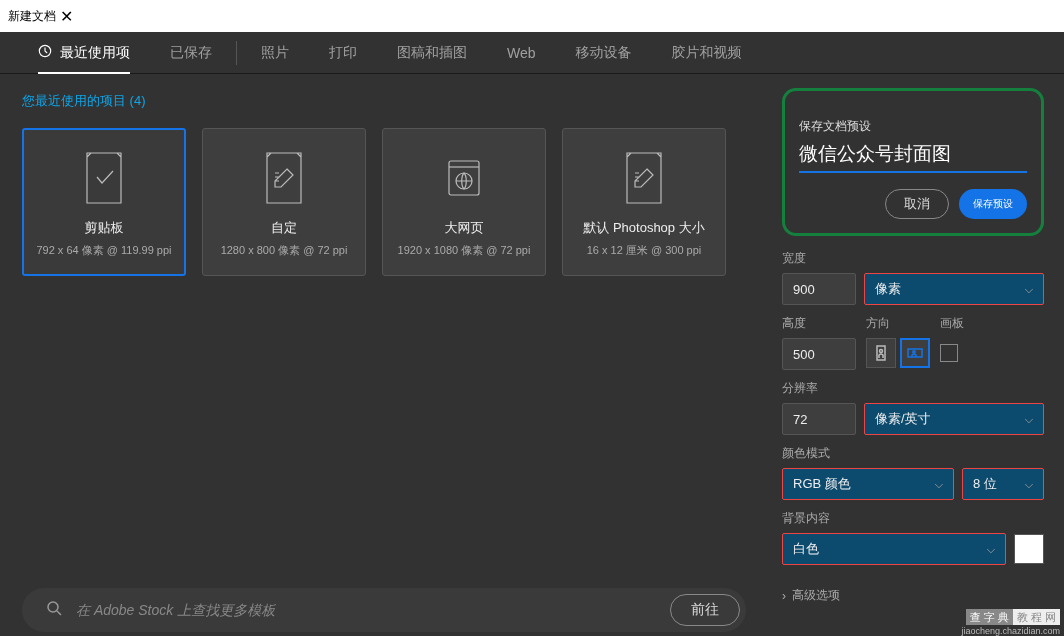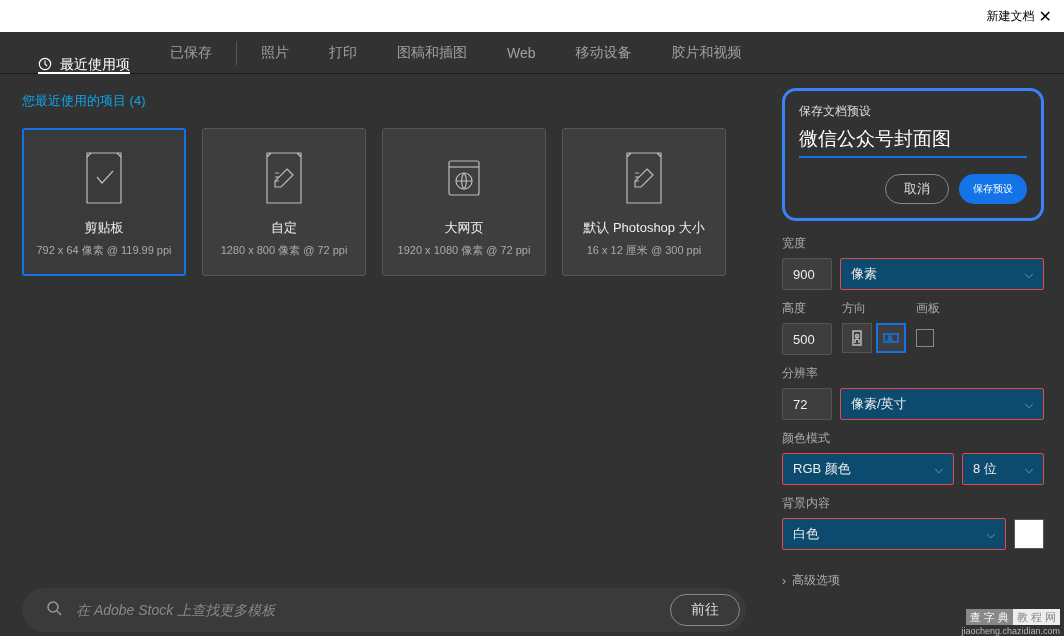--- a/index.html
+++ b/index.html
@@ -12,21 +12,21 @@
       background: #fff;
       width: 1064px;
       height: 636px;
       overflow: hidden;
     }
     .titlebar {
       background: #fff;
       height: 24px;
       display: flex;
       align-items: center;
-      justify-content: flex-end;
+      justify-content: flex-start;
       padding: 16px 8px;
       border-radius: 8px;
     }
     .titlebar-title {
       font-size: 12px;
       color: #000;
     }
     .close-x {
       font-size: 16px;
       color: #000;
@@ -54,21 +54,20 @@
       gap: 8px;
       padding: 0 18px;
       height: 42px;
       font-size: 14px;
       color: #a0a0a0;
       cursor: pointer;
       position: relative;
     }
     .tab.active {
       color: #fff;
-      align-items: flex-end;
     }
     .tab.active::after {
       content: "";
       position: absolute;
       bottom: 0;
       left: 18px;
       right: 18px;
       height: 2px;
       background: #fff;
     }
@@ -177,23 +176,23 @@
       cursor: pointer;
     }
     .right-panel {
       width: 296px;
       padding: 14px 20px 0 14px;
       display: flex;
       flex-direction: column;
       position: relative;
     }
     .preset-box {
-      border: 3px solid #3b82f6;
+      border: 3px solid #15803d;
       border-radius: 14px;
-      padding: 12px 14px 14px 14px;
+      padding: 27px 14px 14px 14px;
       margin-bottom: 14px;
     }
     .preset-label {
       color: #ddd;
       font-size: 12px;
       margin-bottom: 6px;
     }
     .preset-input {
       width: 100%;
       background: transparent;
@@ -237,21 +236,21 @@
       color: #aaa;
       font-size: 12px;
       margin-bottom: 6px;
     }
     .field-row {
       display: flex;
       gap: 8px;
       align-items: center;
     }
     .num-input {
-      width: 50px;
+      width: 74px;
       height: 32px;
       background: #3e3e3e;
       border: 1px solid #555;
       color: #eee;
       padding: 0 10px;
       font-size: 13px;
       border-radius: 2px;
       outline: none;
     }
     .select-box {

